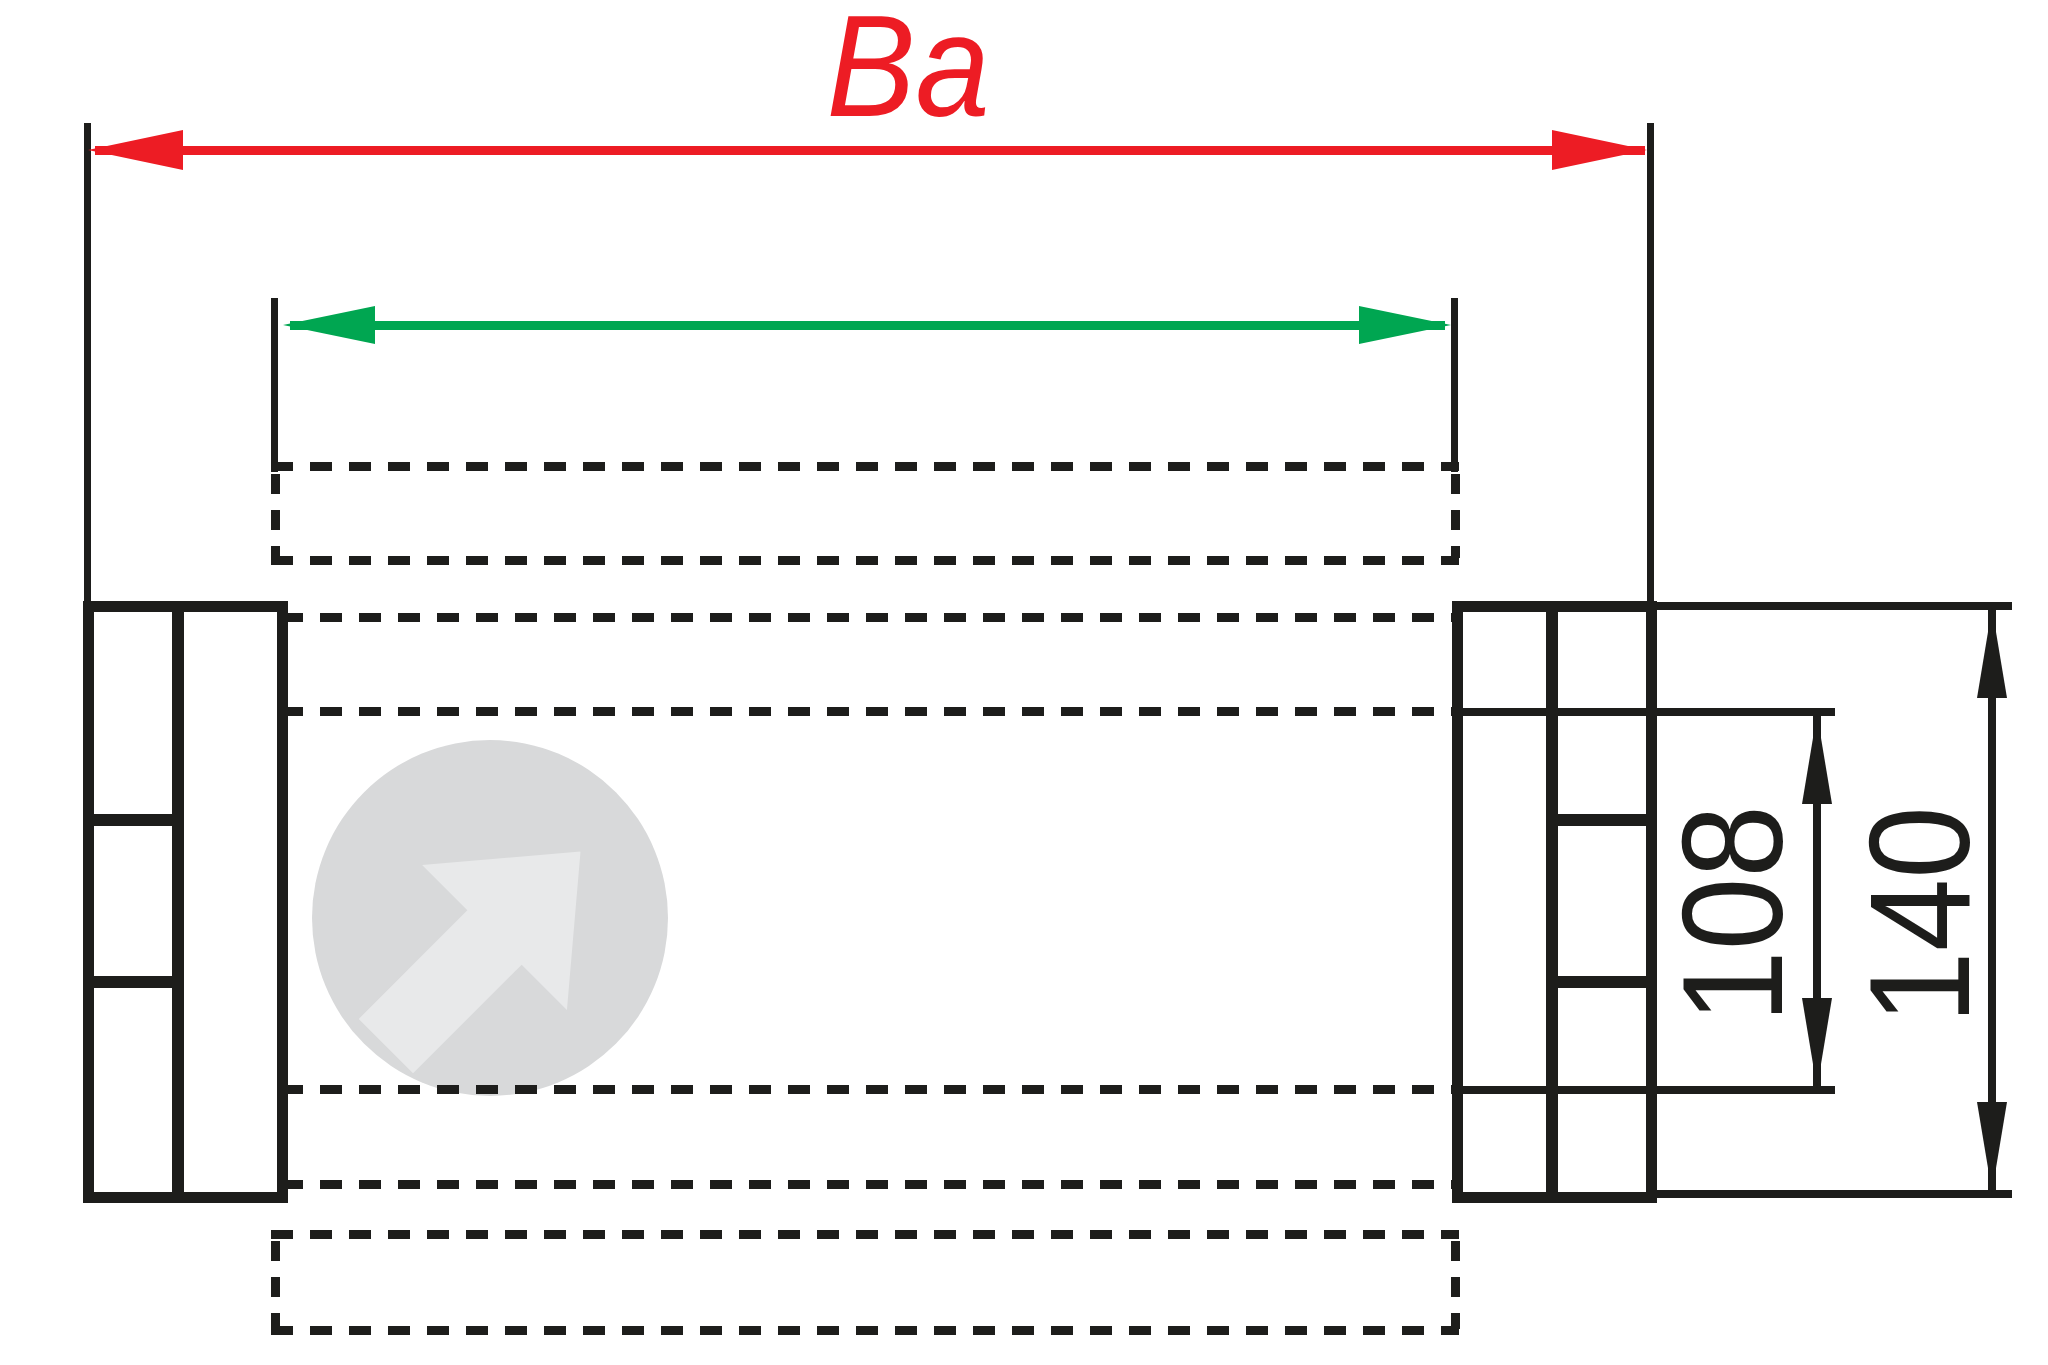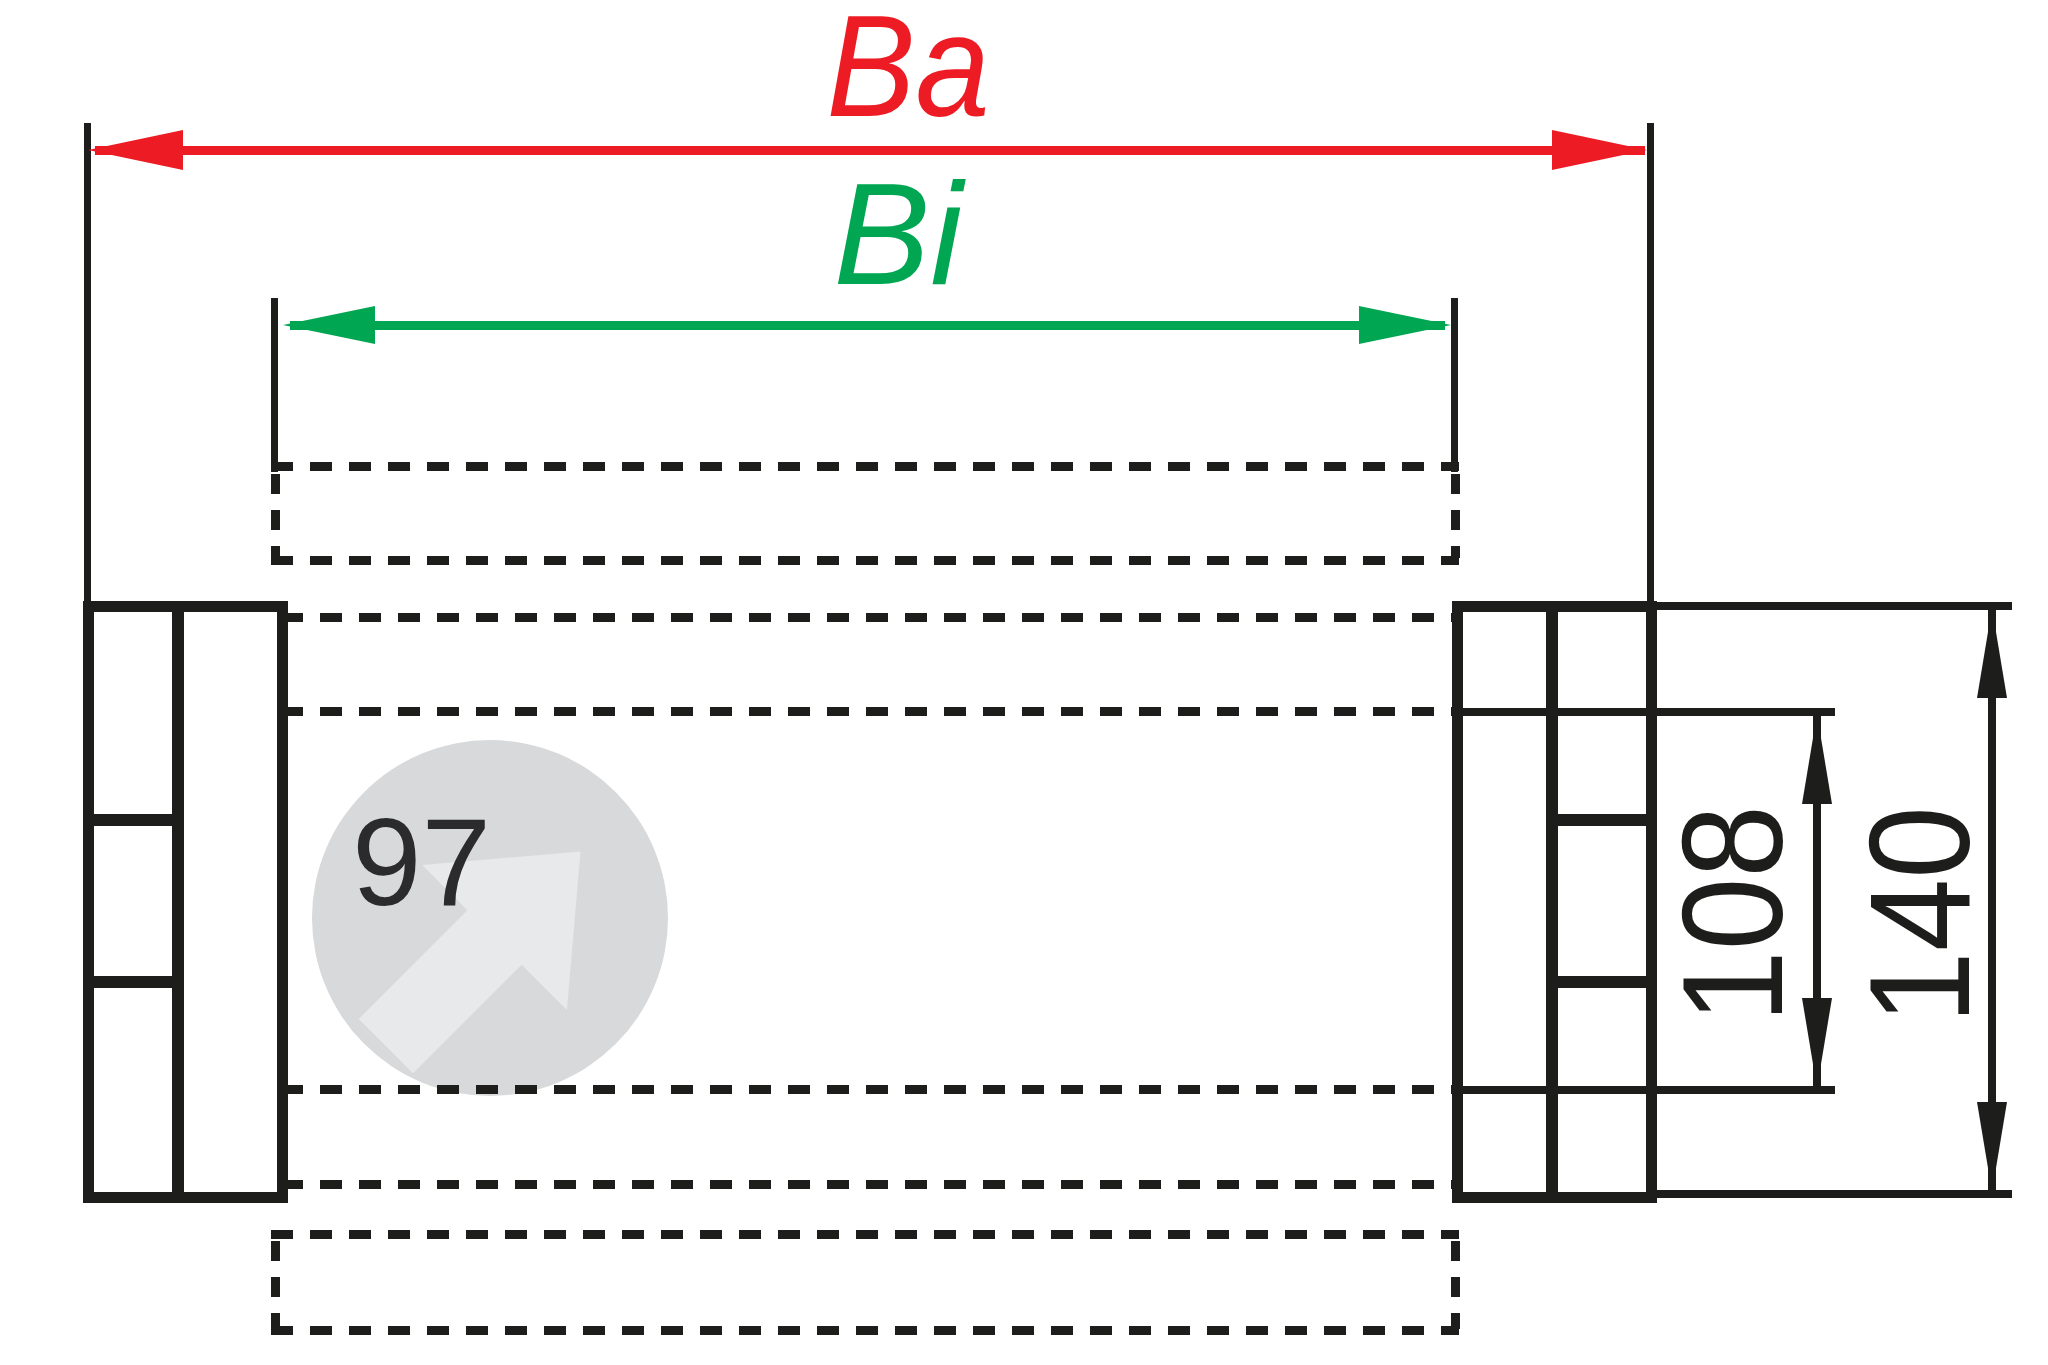--- a/index.html
+++ b/index.html
@@ -42,21 +42,20 @@
 </style>
 </head>
 <body>
 
 <div class="stage">
 
   <div class="wm-circle z1">
     <div class="wm-arrow"></div>
   </div>
   <div class="wm-text z5">
-    <div>97</div>
   </div>
 
   <div class="dashh z2" style="left:271px;top:462px;width:1188px;"></div>
   <div class="dashh z2" style="left:271px;top:556px;width:1188px;"></div>
   <div class="dashh z2" style="left:281px;top:613px;width:1171px;"></div>
   <div class="dashh z2" style="left:281px;top:707px;width:1171px;"></div>
   <div class="dashh z2" style="left:281px;top:1085px;width:1171px;"></div>
   <div class="dashh z2" style="left:281px;top:1180px;width:1171px;"></div>
   <div class="dashh z2" style="left:271px;top:1230px;width:1188px;"></div>
   <div class="dashh z2" style="left:271px;top:1326px;width:1188px;"></div>
@@ -85,21 +84,20 @@
   <div class="ln z3" style="left:1657px;top:1190px;width:355px;height:8px;"></div>
 
   <div class="ln redline z4" style="left:95px;top:146px;width:1550px;height:9px;"></div>
   <div class="tri tri-left-red z4" style="left:88px;top:130px;"></div>
   <div class="tri tri-right-red z4" style="left:1552px;top:130px;"></div>
   <div class="dim-label lbl-ba z5" style="left:908px;top:-6px;">Ba</div>
 
   <div class="ln greenline z4" style="left:290px;top:321px;width:1155px;height:9px;"></div>
   <div class="tri tri-left-green z4" style="left:283px;top:306px;"></div>
   <div class="tri tri-right-green z4" style="left:1359px;top:306px;"></div>
-  <div class="dim-label lbl-bi z5" style="left:898px;top:162px;">Bi</div>
 
   <div class="ln z4" style="left:1813px;top:716px;width:8px;height:372px;"></div>
   <div class="tri tri-up-k z4" style="left:1802px;top:714px;"></div>
   <div class="tri tri-down-k z4" style="left:1802px;top:998px;"></div>
   <div class="dim-label lbl-rot z5" style="left:1733px;top:914px;">108</div>
 
   <div class="ln z4" style="left:1988px;top:610px;width:8px;height:580px;"></div>
   <div class="tri tri-up-k z4" style="left:1977px;top:608px;"></div>
   <div class="tri tri-down-k z4" style="left:1977px;top:1102px;"></div>
   <div class="dim-label lbl-rot z5" style="left:1920px;top:915px;">140</div>

